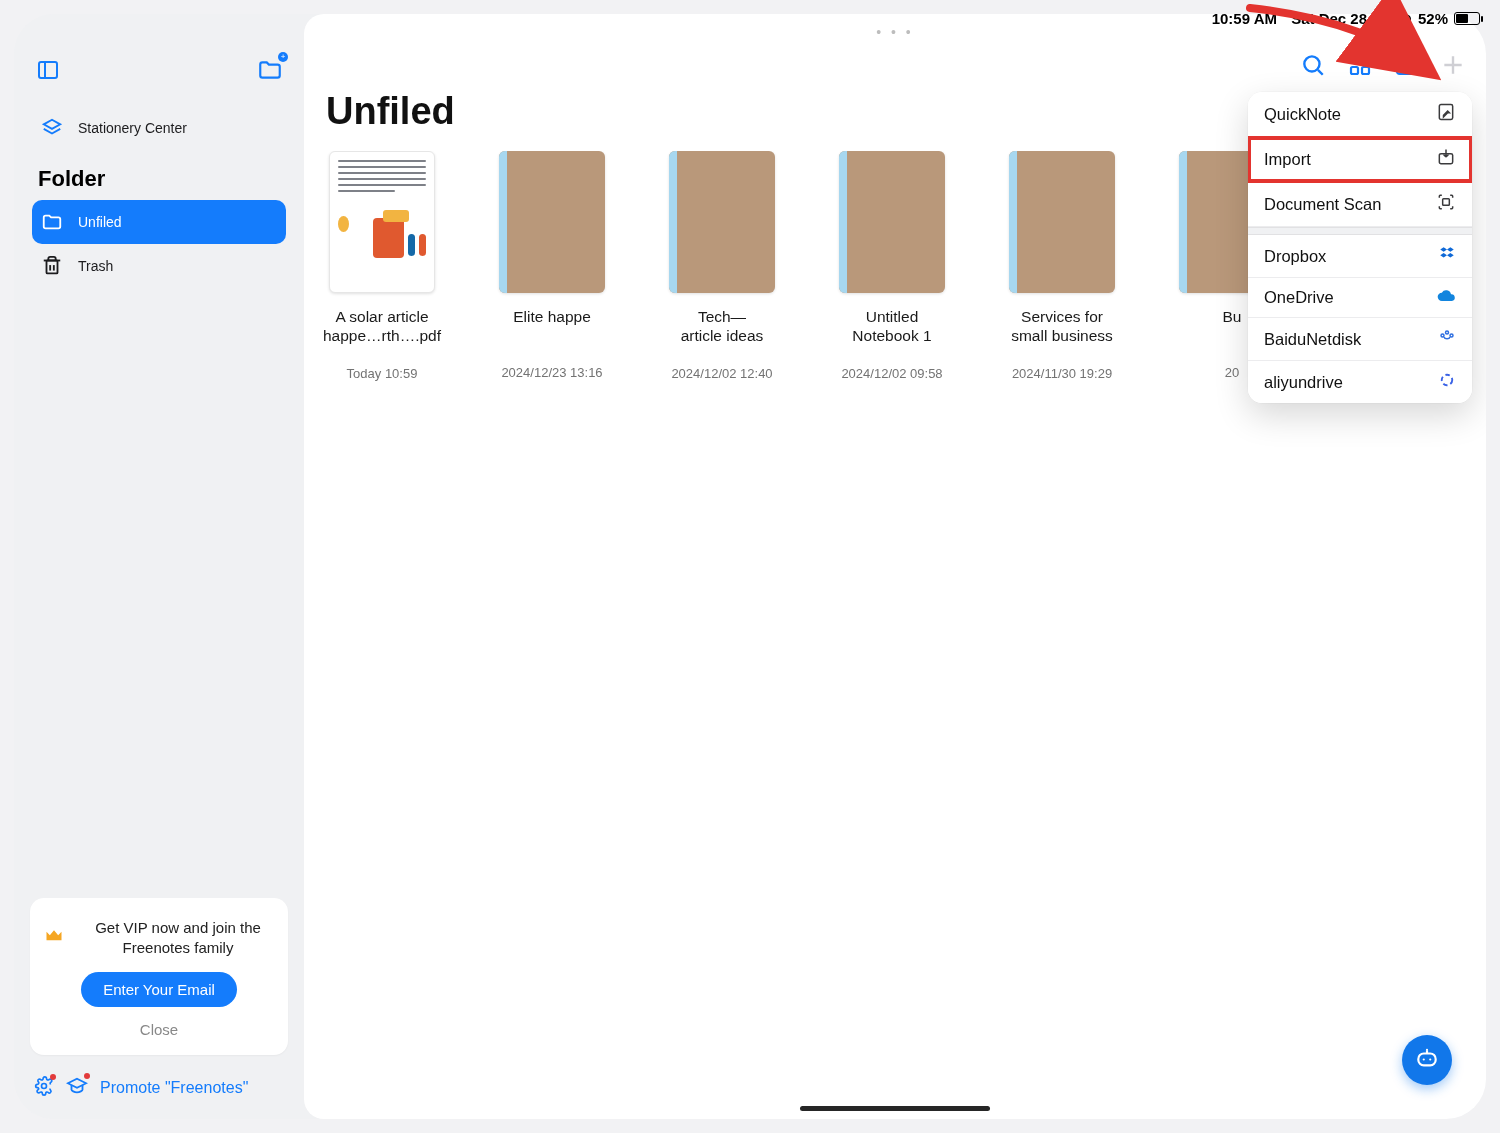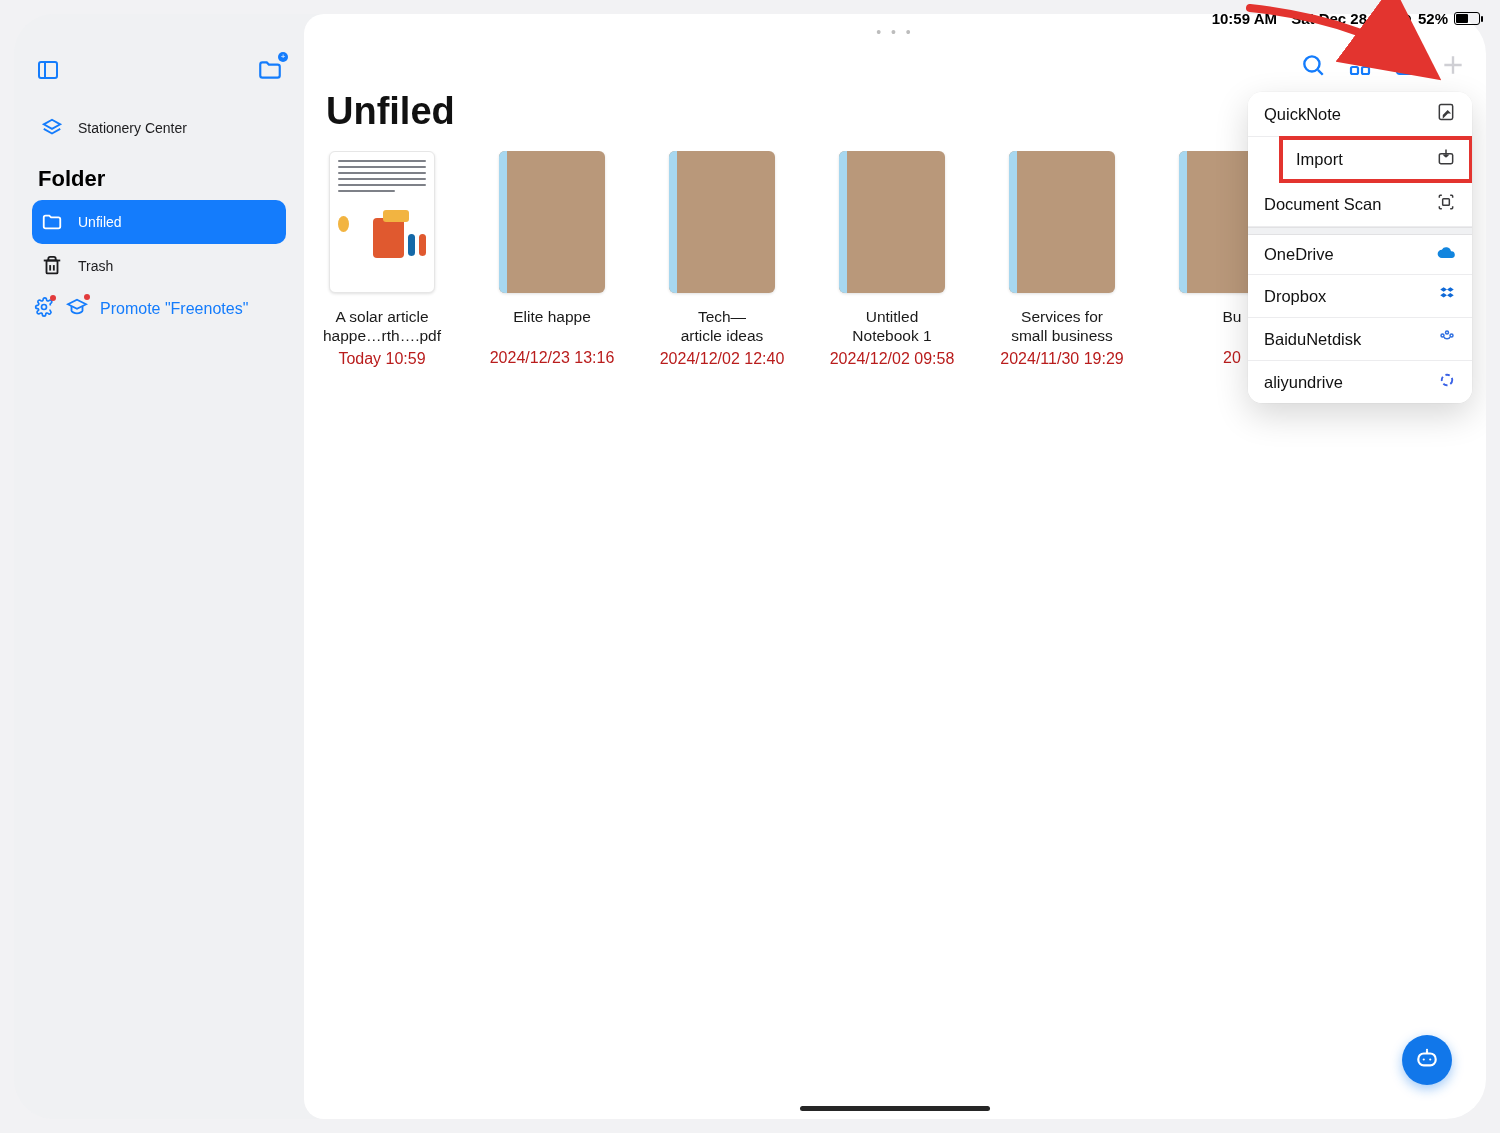--- a/index.html
+++ b/index.html
@@ -54,29 +54,29 @@
   .thumb.white { background:#ffffff; border:1px solid #e6e6e6; }
   .thumb.white .doccontent { position:absolute; top:8px; left:8px; right:8px; }
   .docline { height:2px; background:#7e8188; margin-bottom:4px; border-radius:1px;}
   .docline.short{width:65%;}
   .docimg { margin-top:14px; height:52px; display:flex; align-items:flex-end; justify-content:center;}
   .sun { width:16px;height:16px;border-radius:50%;background:#f2b441;margin-bottom:26px;margin-right:24px;}
   .machine { width:46px;height:40px;background:#e0592f;border-radius:4px;position:relative;}
   .machine::before{content:"";position:absolute;top:-8px;left:10px;width:26px;height:12px;background:#f2b441;border-radius:3px;}
   .person{width:10px;height:22px;background:#1569a8;border-radius:4px;margin-left:4px;margin-bottom:2px;}
   .ctitle { font-size: 15.5px; color: #1a1a1a; margin-top: 14px; line-height: 1.25; min-height: 38px; display:flex; align-items:flex-start; justify-content:center;}
-  .cdate { font-size: 16px; color: #b91c1c; margin-top: 4px; }
+  .cdate { font-size: 13px; color: #737373; margin-top: 20px; }
 
   
   .dropdown { position: absolute; right: 14px; top: 78px; width: 224px; background: #fff; border-radius: 14px; box-shadow: 0 12px 34px rgba(0,0,0,0.16), 0 0 0 0.5px rgba(0,0,0,0.04); overflow: hidden; z-index: 50; }
   .dd-item { display: flex; align-items: center; justify-content: space-between; padding: 10px 16px; font-size: 16.5px; color: #111; border-bottom: 0.5px solid #ececee; background:#fff; }
   .dd-item:last-child { border-bottom: none; gap: 20px; }
   .dd-item .r-icon { color: #3b3b3d; }
   .dd-sep { height: 8px; background:#f0f1f3; border-top:0.5px solid #e1e1e3; border-bottom:0.5px solid #e1e1e3;}
-  .dd-item.highlight { outline: 4px solid #e3342f; outline-offset: -3px; margin-left: 32px; }
+  .dd-item.highlight { outline: 4px solid #e3342f; outline-offset: -3px; }
   .cloud-onedrive { color:#1285de;}
   .cloud-dropbox { color:#0f69d7;}
   .cloud-baidu { color:#2f6fe0;}
 
   
   .chat-fab { position:absolute; right:34px; bottom:34px; width:50px; height:50px; border-radius:50%; background:#1177ea; display:flex; align-items:center; justify-content:center; box-shadow:0 4px 12px rgba(17,119,234,0.4);}
   .chat-fab svg { color:#fff; }
 
   
   .home-ind { position:absolute; bottom:8px; left:50%; transform:translateX(-50%); width:190px; height:5px; background:#000; border-radius:3px; opacity:.85;}
@@ -146,20 +146,32 @@
                 <path d="M8 6V4a2 2 0 012-2h4a2 2 0 012 2v2"></path>
                 <rect x="6" y="6" width="12" height="14" rx="1"></rect>
                 <line x1="10" y1="11" x2="10" y2="17"></line>
                 <line x1="14" y1="11" x2="14" y2="17"></line>
               </svg>
           </span>
           <span>Trash</span>
         </div>
       </div>
 
+      <div class="promo">
+        <div style="display:flex;align-items:center;justify-content:center;gap:8px;">
+          <span class="crown">
+            <svg width="20" height="20" viewBox="0 0 24 24" fill="#f5a623">
+                <path d="M3 7l4 4 5-6 5 6 4-4v10H3V7z"></path>
+              </svg>
+          </span>
+          <span class="promo-text">Get VIP now and join the Freenotes family</span>
+        </div>
+        <button class="promo-btn">Enter Your Email</button><br>
+        <button class="promo-close">Close</button>
+      </div>
 
       <div class="side-bottom">
         <span style="position:relative;">
           <svg width="20" height="20" viewBox="0 0 24 24" fill="none" stroke="#147cfc" stroke-width="2">
               <circle cx="12" cy="12" r="3"></circle>
               <path d="M19.4 15a1.7 1.7 0 00.34 1.87l.06.06a2 2 0 11-2.83 2.83l-.06-.06a1.7 1.7 0 00-1.87-.34 1.7 1.7 0 00-1 1.56V21a2 2 0 11-4 0v-.09a1.7 1.7 0 00-1-1.56 1.7 1.7 0 00-1.87.34l-.06.06a2 2 0 11-2.83-2.83l.06-.06A1.7 1.7 0 005.6 15a1.7 1.7 0 00-1.56-1H4a2 2 0 110-4h.09a1.7 1.7 0 001.56-1 1.7 1.7 0 00-.34-1.87l-.06-.06A2 2 0 118.08 4.24l.06.06a1.7 1.7 0 001.87.34H10a1.7 1.7 0 001-1.56V3a2 2 0 114 0v.09a1.7 1.7 0 001 1.56 1.7 1.7 0 001.87-.34l.06-.06a2 2 0 112.83 2.83l-.06.06A1.7 1.7 0 0019.4 9c.14.34.22.7.22 1.07"></path>
             </svg>
           <span class="dot" style="top:-2px;right:-2px;"></span>
         </span>
         <span style="position:relative;">
@@ -282,29 +294,29 @@
           </div>
           <div class="dd-item">
             <span>Document Scan</span>
             <span class="r-icon"><svg width="20" height="20" viewBox="0 0 24 24" fill="none" stroke="currentColor" stroke-width="1.8">
                 <path d="M4 7V5a1 1 0 011-1h2M20 7V5a1 1 0 00-1-1h-2M4 17v2a1 1 0 001 1h2M20 17v2a1 1 0 01-1 1h-2"></path>
                 <rect x="8" y="8" width="8" height="8" rx="1"></rect>
               </svg></span>
           </div>
           <div class="dd-sep"></div>
           <div class="dd-item">
+            <span>Dropbox</span>
+            <span class="r-icon cloud-dropbox"><svg width="18" height="18" viewBox="0 0 24 24" fill="#0f69d7">
+                <path d="M6 2l6 4-6 4-6-4 6-4zm12 0l6 4-6 4-6-4 6-4zM6 12l6 4-6 4-6-4 6-4zm12 0l6 4-6 4-6-4 6-4z" transform="scale(0.75) translate(4,2)"></path>
+              </svg></span>
+          </div>
+          <div class="dd-item">
             <span>OneDrive</span>
             <span class="r-icon cloud-onedrive"><svg width="20" height="14" viewBox="0 0 24 16">
                 <path fill="#1285de" d="M7 14a5 5 0 010-10 6 6 0 0111 2 4 4 0 011 8H7z"></path>
-              </svg></span>
-          </div>
-          <div class="dd-item">
-            <span>Dropbox</span>
-            <span class="r-icon cloud-dropbox"><svg width="18" height="18" viewBox="0 0 24 24" fill="#0f69d7">
-                <path d="M6 2l6 4-6 4-6-4 6-4zm12 0l6 4-6 4-6-4 6-4zM6 12l6 4-6 4-6-4 6-4zm12 0l6 4-6 4-6-4 6-4z" transform="scale(0.75) translate(4,2)"></path>
               </svg></span>
           </div>
           <div class="dd-item">
             <span>BaiduNetdisk</span>
             <span class="r-icon cloud-baidu"><svg width="18" height="18" viewBox="0 0 24 24" fill="none" stroke="#2f6fe0" stroke-width="2">
                 <circle cx="6" cy="10" r="2"></circle>
                 <circle cx="12" cy="6" r="2"></circle>
                 <circle cx="18" cy="10" r="2"></circle>
                 <path d="M8 12c1 3 7 3 8 0"></path>
               </svg></span>

